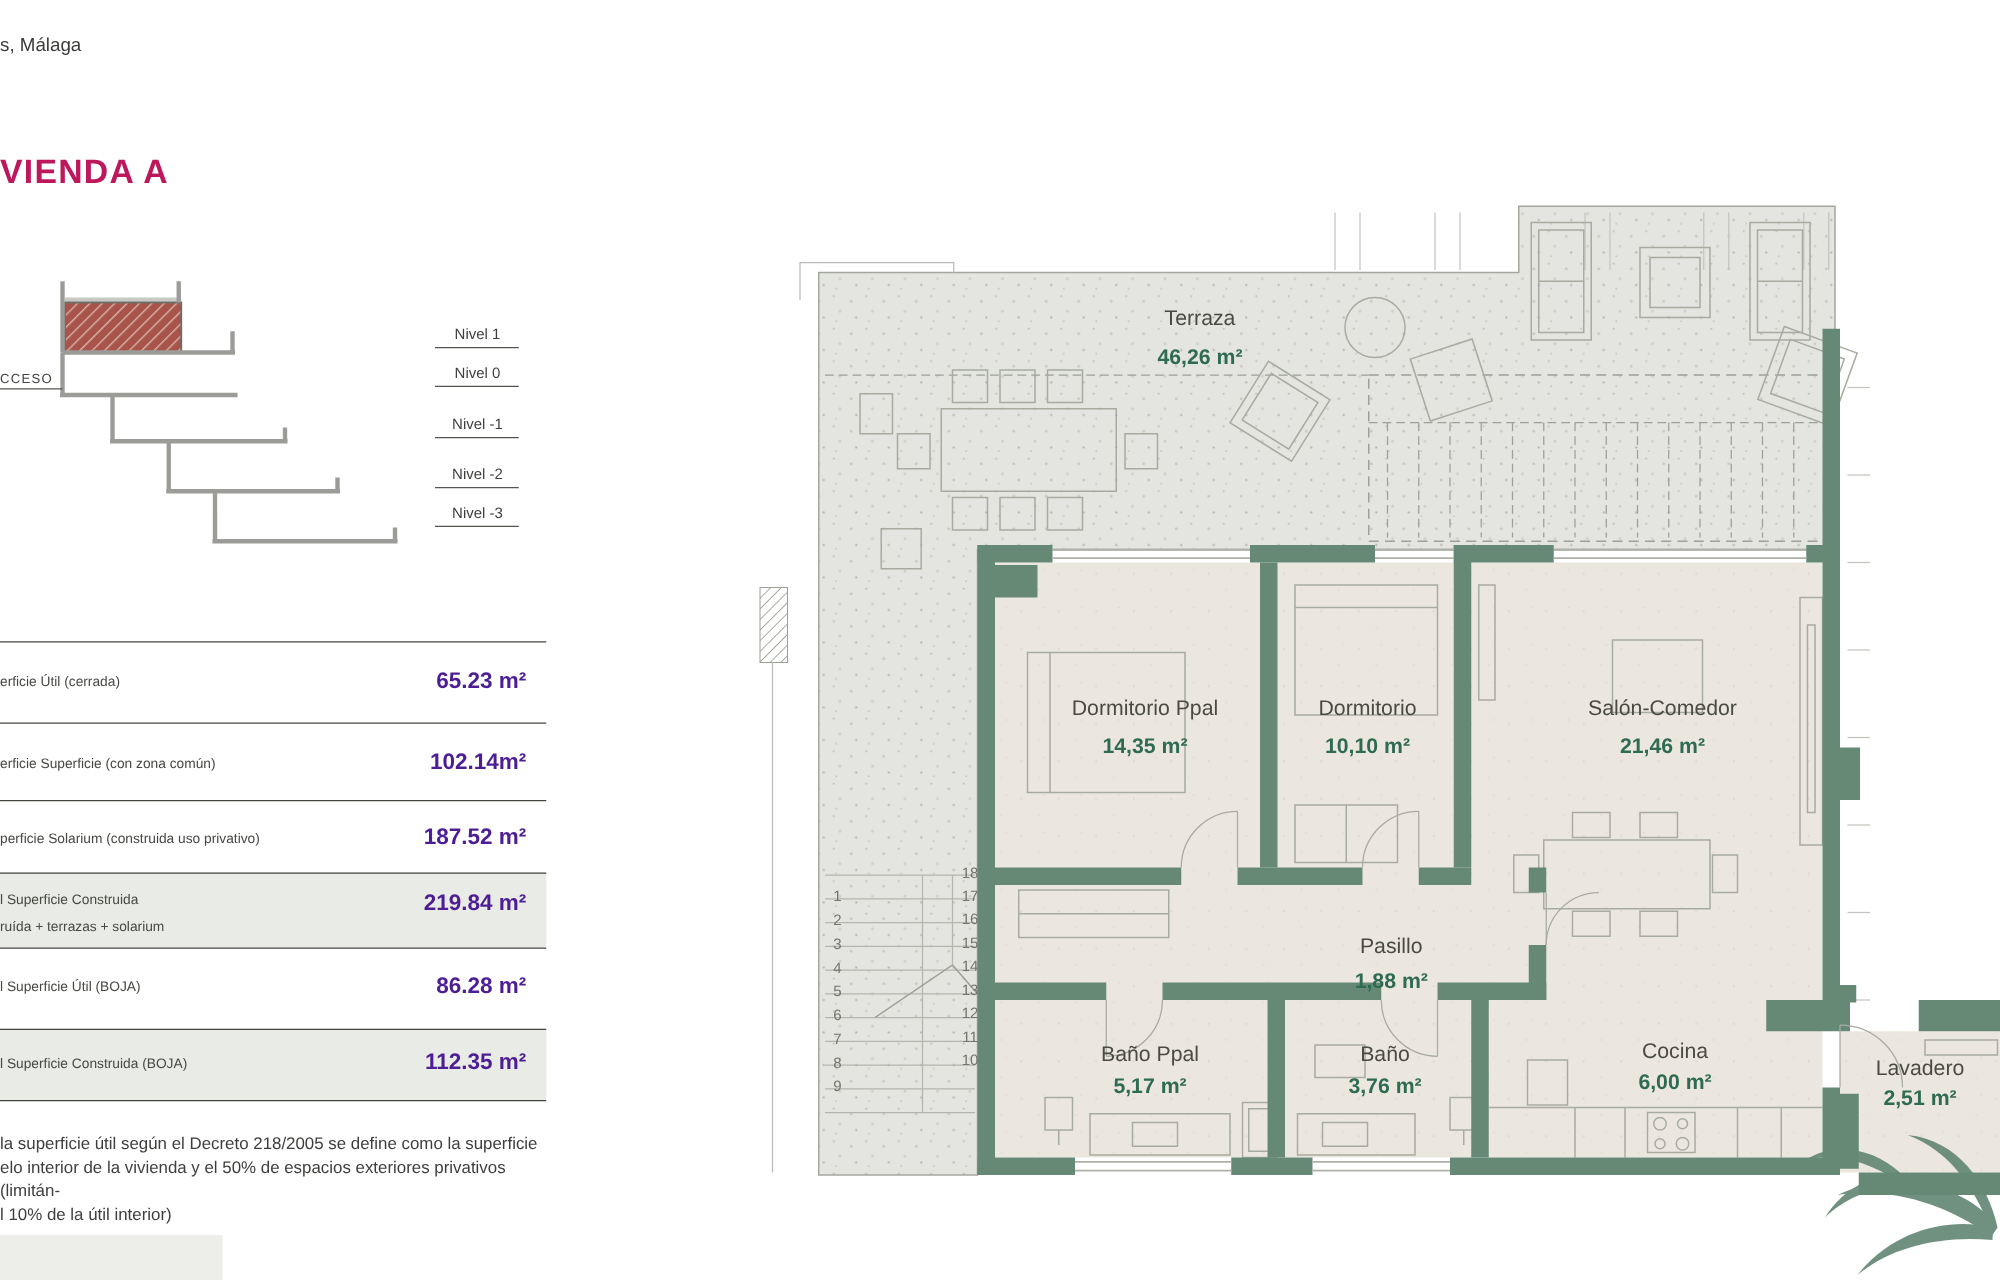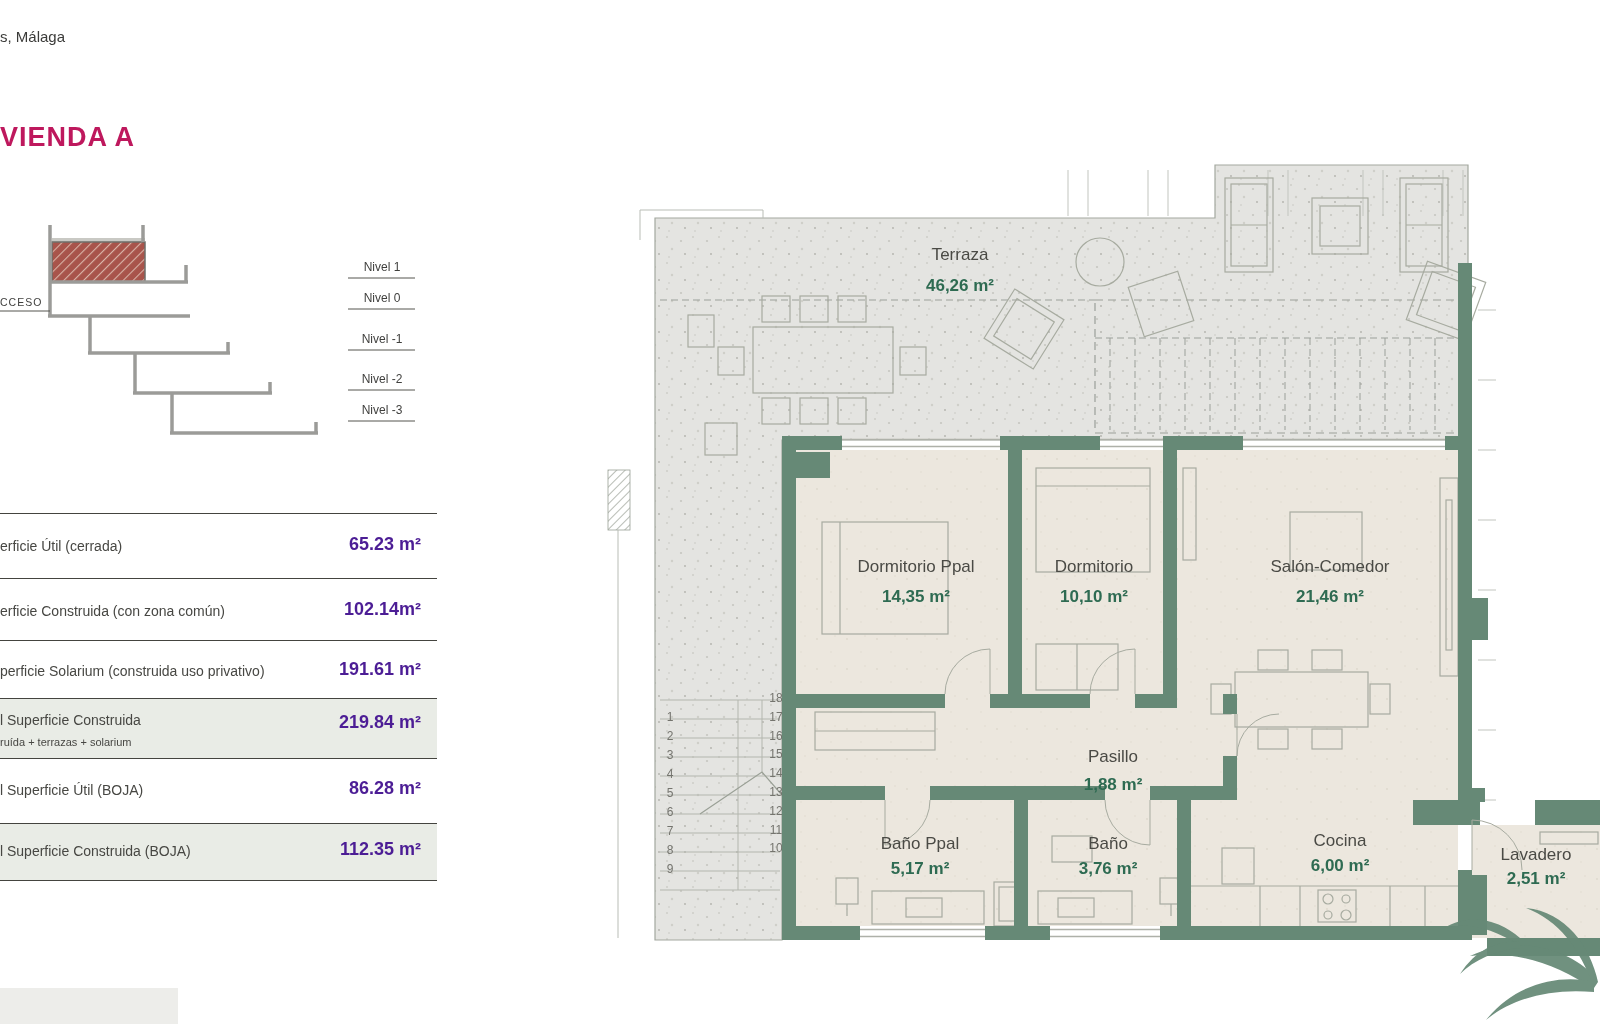--- a/index.html
+++ b/index.html
@@ -8,21 +8,21 @@
   .abs{position:absolute;}
   
   #info-panel{position:absolute;left:0;top:0;width:440px;height:843px;}
   .location{position:absolute;left:0;top:28px;font-size:15px;color:#3b3b39;}
   .title{position:absolute;left:0;top:64px;margin:0;font-size:33px;font-weight:bold;
          color:#20201e;letter-spacing:.5px;white-space:nowrap;}
   .title .dot{color:#2e6b52;padding:0 9px;}
   .subtitle{position:absolute;left:0;top:122px;margin:0;font-size:27px;font-weight:bold;
             color:#be185d;letter-spacing:1px;}
   .sep{position:absolute;left:0;width:437px;height:0;border-top:1.6px solid #44443f;}
-  .srow-label{position:absolute;left:0;font-size:14px;color:#474743;width:330px;line-height:21px;}
+  .srow-label{position:absolute;left:0;font-size:11px;color:#474743;width:330px;line-height:21px;}
   .srow-sub{position:absolute;left:0;font-size:11px;color:#474743;}
   .srow-value{position:absolute;left:0;width:437px;text-align:right;padding-right:16px;
               box-sizing:border-box;font-size:18px;font-weight:bold;color:#4c1d95;}
   .hl-band{position:absolute;left:0;width:437px;background:#e9ece6;}
   .footnote{position:absolute;left:0;top:905px;font-size:13.5px;line-height:19px;color:#3e3e3c;width:430px;}
   #bottom-gray-box{position:absolute;left:0;top:988px;width:178px;height:36px;background:#ededea;}
   
   svg text{font-family:"Liberation Sans",sans-serif;}
   .room-name{fill:#4a4a45;font-size:17px;text-anchor:middle;}
   .room-area{fill:#2e6b52;font-size:17px;font-weight:bold;text-anchor:middle;}
@@ -93,37 +93,42 @@
     <div class="sep" style="top:578px;"></div>
     <div class="sep" style="top:640px;"></div>
     <div class="sep" style="top:698px;"></div>
     <div class="sep" style="top:758px;"></div>
     <div class="sep" style="top:823px;"></div>
     <div class="sep" style="top:880px;"></div>
 
     <div class="srow-label" style="top:536px;">erficie Útil (cerrada)</div>
     <div class="srow-value" style="top:534px;">65.23 m²</div>
 
-    <div class="srow-label" style="top:601px;">erficie Construida (con zona común)</div>
+    <div class="srow-label" style="top:601px;">erficie Superficie (con zona común)</div>
     <div class="srow-value" style="top:599px;">102.14m²</div>
 
     <div class="srow-label" style="top:661px;">perficie Solarium (construida uso privativo)</div>
-    <div class="srow-value" style="top:659px;">191.61 m²</div>
+    <div class="srow-value" style="top:659px;">187.52 m²</div>
 
     <div class="srow-label" style="top:710px;">l Superficie Construida</div>
     <div class="srow-sub" style="top:736px;">ruída + terrazas + solarium</div>
     <div class="srow-value" style="top:712px;padding-left:46px;">219.84 m²</div>
 
     <div class="srow-label" style="top:780px;">l Superficie Útil (BOJA)</div>
     <div class="srow-value" style="top:778px;">86.28 m²</div>
 
     <div class="srow-label" style="top:841px;">l Superficie Construida (BOJA)</div>
     <div class="srow-value" style="top:839px;">112.35 m²</div>
   </div>
 
+  <div class="footnote">
+    <div>la superficie útil según el Decreto 218/2005 se define como la superficie</div>
+    <div>elo interior de la vivienda y el 50% de espacios exteriores privativos (limitán-</div>
+    <div>l 10% de la útil interior)</div>
+  </div>
   <div id="bottom-gray-box"></div>
 </div>
 
 <svg id="plan-svg" class="abs" style="left:600px;top:0;" width="1000" height="1024" viewBox="600 0 1000 1024">
   <defs>
     <pattern id="speck" width="26" height="26" patternUnits="userSpaceOnUse">
       <rect width="26" height="26" fill="#e4e4e1"></rect>
       <circle cx="5" cy="7" r="1.1" fill="#c7c7c1"></circle>
       <circle cx="17" cy="3" r="0.8" fill="#bdbdb7"></circle>
       <circle cx="22" cy="15" r="1.2" fill="#cfcfc9"></circle>

